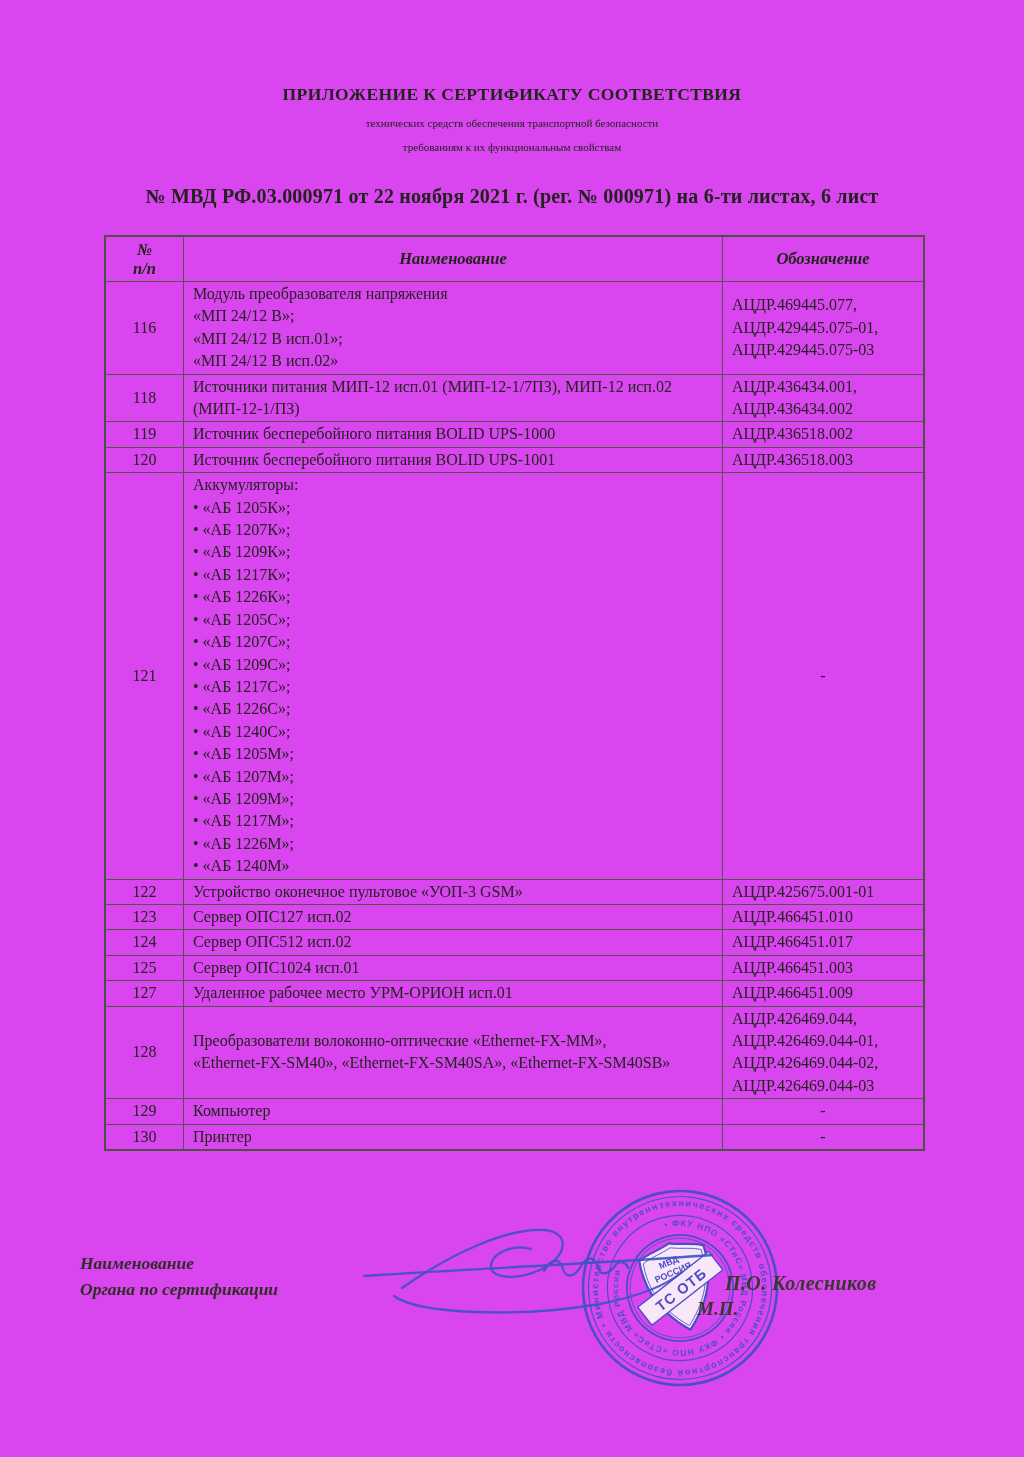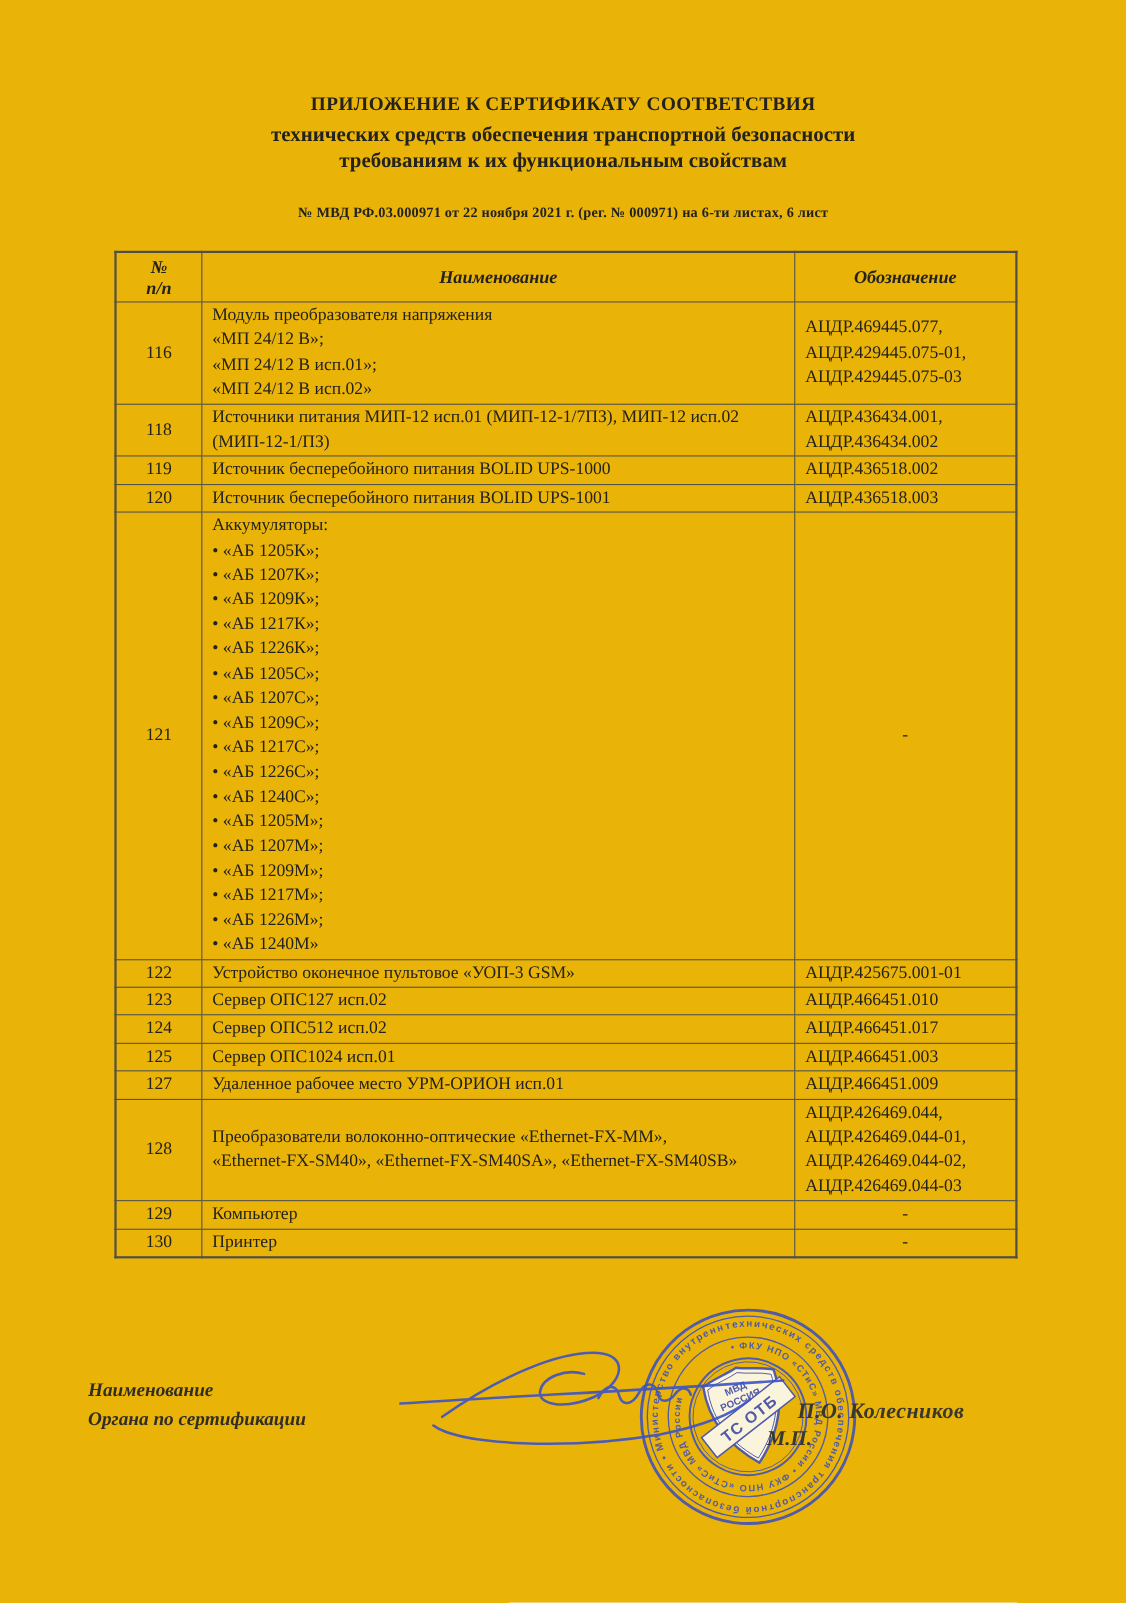--- a/index.html
+++ b/index.html
@@ -1,26 +1,26 @@
 <!DOCTYPE html>
 <html><head>
 <meta charset="utf-8">
 <style>
   html,body { margin:0; padding:0; background:#ffffff; }
   .page {
     position:relative; width:1024px; height:1457px; margin:0 auto;
-    background:#eab308; overflow:hidden;
+    background:#d946ef; overflow:hidden;
     font-family:"Liberation Serif", serif; color:#23221e;
   }
   
   .doc-header { padding-top:84px; text-align:center; }
   .doc-header p { margin:0; }
   .title-main { font-size:17.5px; font-weight:bold; letter-spacing:.4px; margin-bottom:6px !important; }
-  .title-sub  { font-size:19px; font-weight:bold; line-height:24px; }
-  .reg-line   { font-size:13px; font-weight:bold; margin-top:26px !important; letter-spacing:.2px; }
+  .title-sub  { font-size:11px; font-weight:normal; line-height:24px; }
+  .reg-line   { font-size:20px; font-weight:bold; margin-top:26px !important; letter-spacing:.2px; }
   
   table.cert {
     border-collapse:collapse; margin:27px 0 0 104px; width:821px;
     border:2px solid #504f47;
   }
   table.cert th, table.cert td { border:1px solid #55544b; }
   table.cert thead th {
     font-weight:bold; font-style:italic; font-size:16.5px;
     text-align:center; vertical-align:middle; height:40px; padding:2px 4px;
   }

